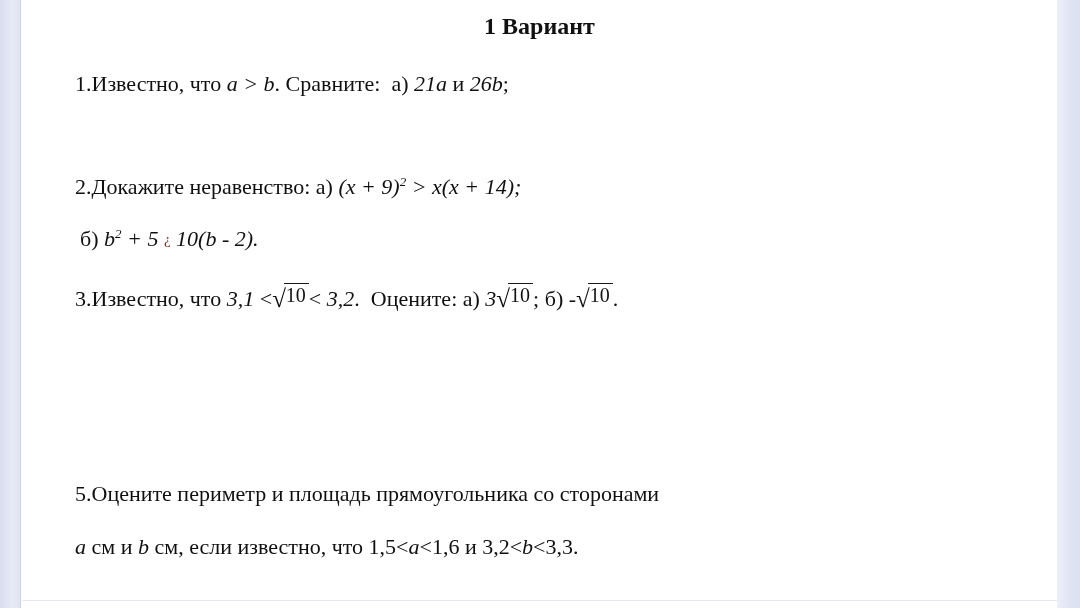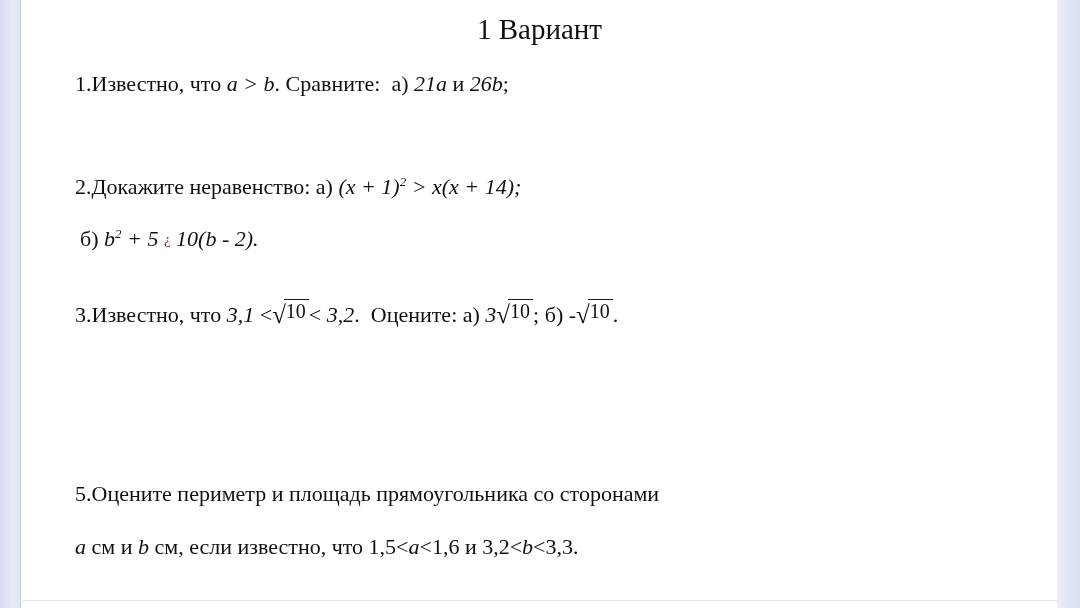--- a/index.html
+++ b/index.html
@@ -30,38 +30,38 @@
   .page-line {
     position: absolute;
     white-space: pre;
     font-size: 22px;
     line-height: 1.25;
   }
   .doc-title {
     position: absolute;
     top: 13px; left: 22px; right: 23px;
     text-align: center;
-    font-size: 29px;
-    font-weight: normal;
+    font-size: 24px;
+    font-weight: bold;
     white-space: pre;
   }
   .it { font-style: italic; text-align: right; }
   sup.sup {
     font-size: 13px;
     font-style: italic;
     vertical-align: super;
     line-height: 0;
   }
   .qmark {
     color: #8b2121;
     font-size: 15px;
     font-style: normal;
     vertical-align: 2px;
   }
-  .sqrt { display: inline-block; white-space: nowrap; margin-top: 16px; }
+  .sqrt { display: inline-block; white-space: nowrap; }
   .rsign { font-size: 25px; letter-spacing: -2px; vertical-align: -1px; }
   .rcand {
     display: inline-block;
     border-top: 1.6px solid #1a1a1a;
     font-size: 20px;
     line-height: 1.15;
     padding: 0 3px 0 2px;
     vertical-align: 4px;
   }
   .frac {
@@ -80,21 +80,21 @@
 </head>
 <body>
 
 <div class="page">
 
   <div class="doc-title">1 Вариант</div>
 
   <div class="page-line" style="top:70px; left:75px;"><span>1.Известно, что </span><span class="it">a &gt; b</span><span>. Сравните:  а) </span><span class="it">21a</span><span> и </span><span class="it">26b</span><span>;</span></div>
 
 
-  <div class="page-line" style="top:173px; left:75px;"><span>2.Докажите неравенство: а) </span><span class="it">(x + 1)</span><sup class="sup">2</sup><span class="it"> &gt; x(x + 14);</span></div>
+  <div class="page-line" style="top:173px; left:75px;"><span>2.Докажите неравенство: а) </span><span class="it">(x + 9)</span><sup class="sup">2</sup><span class="it"> &gt; x(x + 14);</span></div>
 
   <div class="page-line" style="top:225px; left:80px;"><span>б) </span><span class="it">b</span><sup class="sup">2</sup><span class="it"> + 5 </span><span class="qmark">¿</span><span class="it"> 10(b - 2).</span></div>
 
   <div class="page-line" style="top:283px; left:75px;"><span>3.Известно, что </span><span class="it">3,1</span><span> &lt;</span><span class="sqrt"><span class="rsign">√</span><span class="rcand">10</span></span><span>&lt; </span><span class="it">3,2</span><span>.  Оцените: а) </span><span class="it">3</span><span class="sqrt"><span class="rsign">√</span><span class="rcand">10</span></span><span>; б) </span><span class="it">-</span><span class="sqrt"><span class="rsign">√</span><span class="rcand">10</span></span><span>.</span></div>
 
 
 
   <div class="page-line" style="top:480px; left:75px;">5.Оцените периметр и площадь прямоугольника со сторонами</div>
 
   <div class="page-line" style="top:533px; left:75px;"><span class="it">a</span><span> см и </span><span class="it">b</span><span> см, если известно, что 1,5&lt;</span><span class="it">a</span><span>&lt;1,6 и 3,2&lt;</span><span class="it">b</span><span>&lt;3,3.</span></div>

